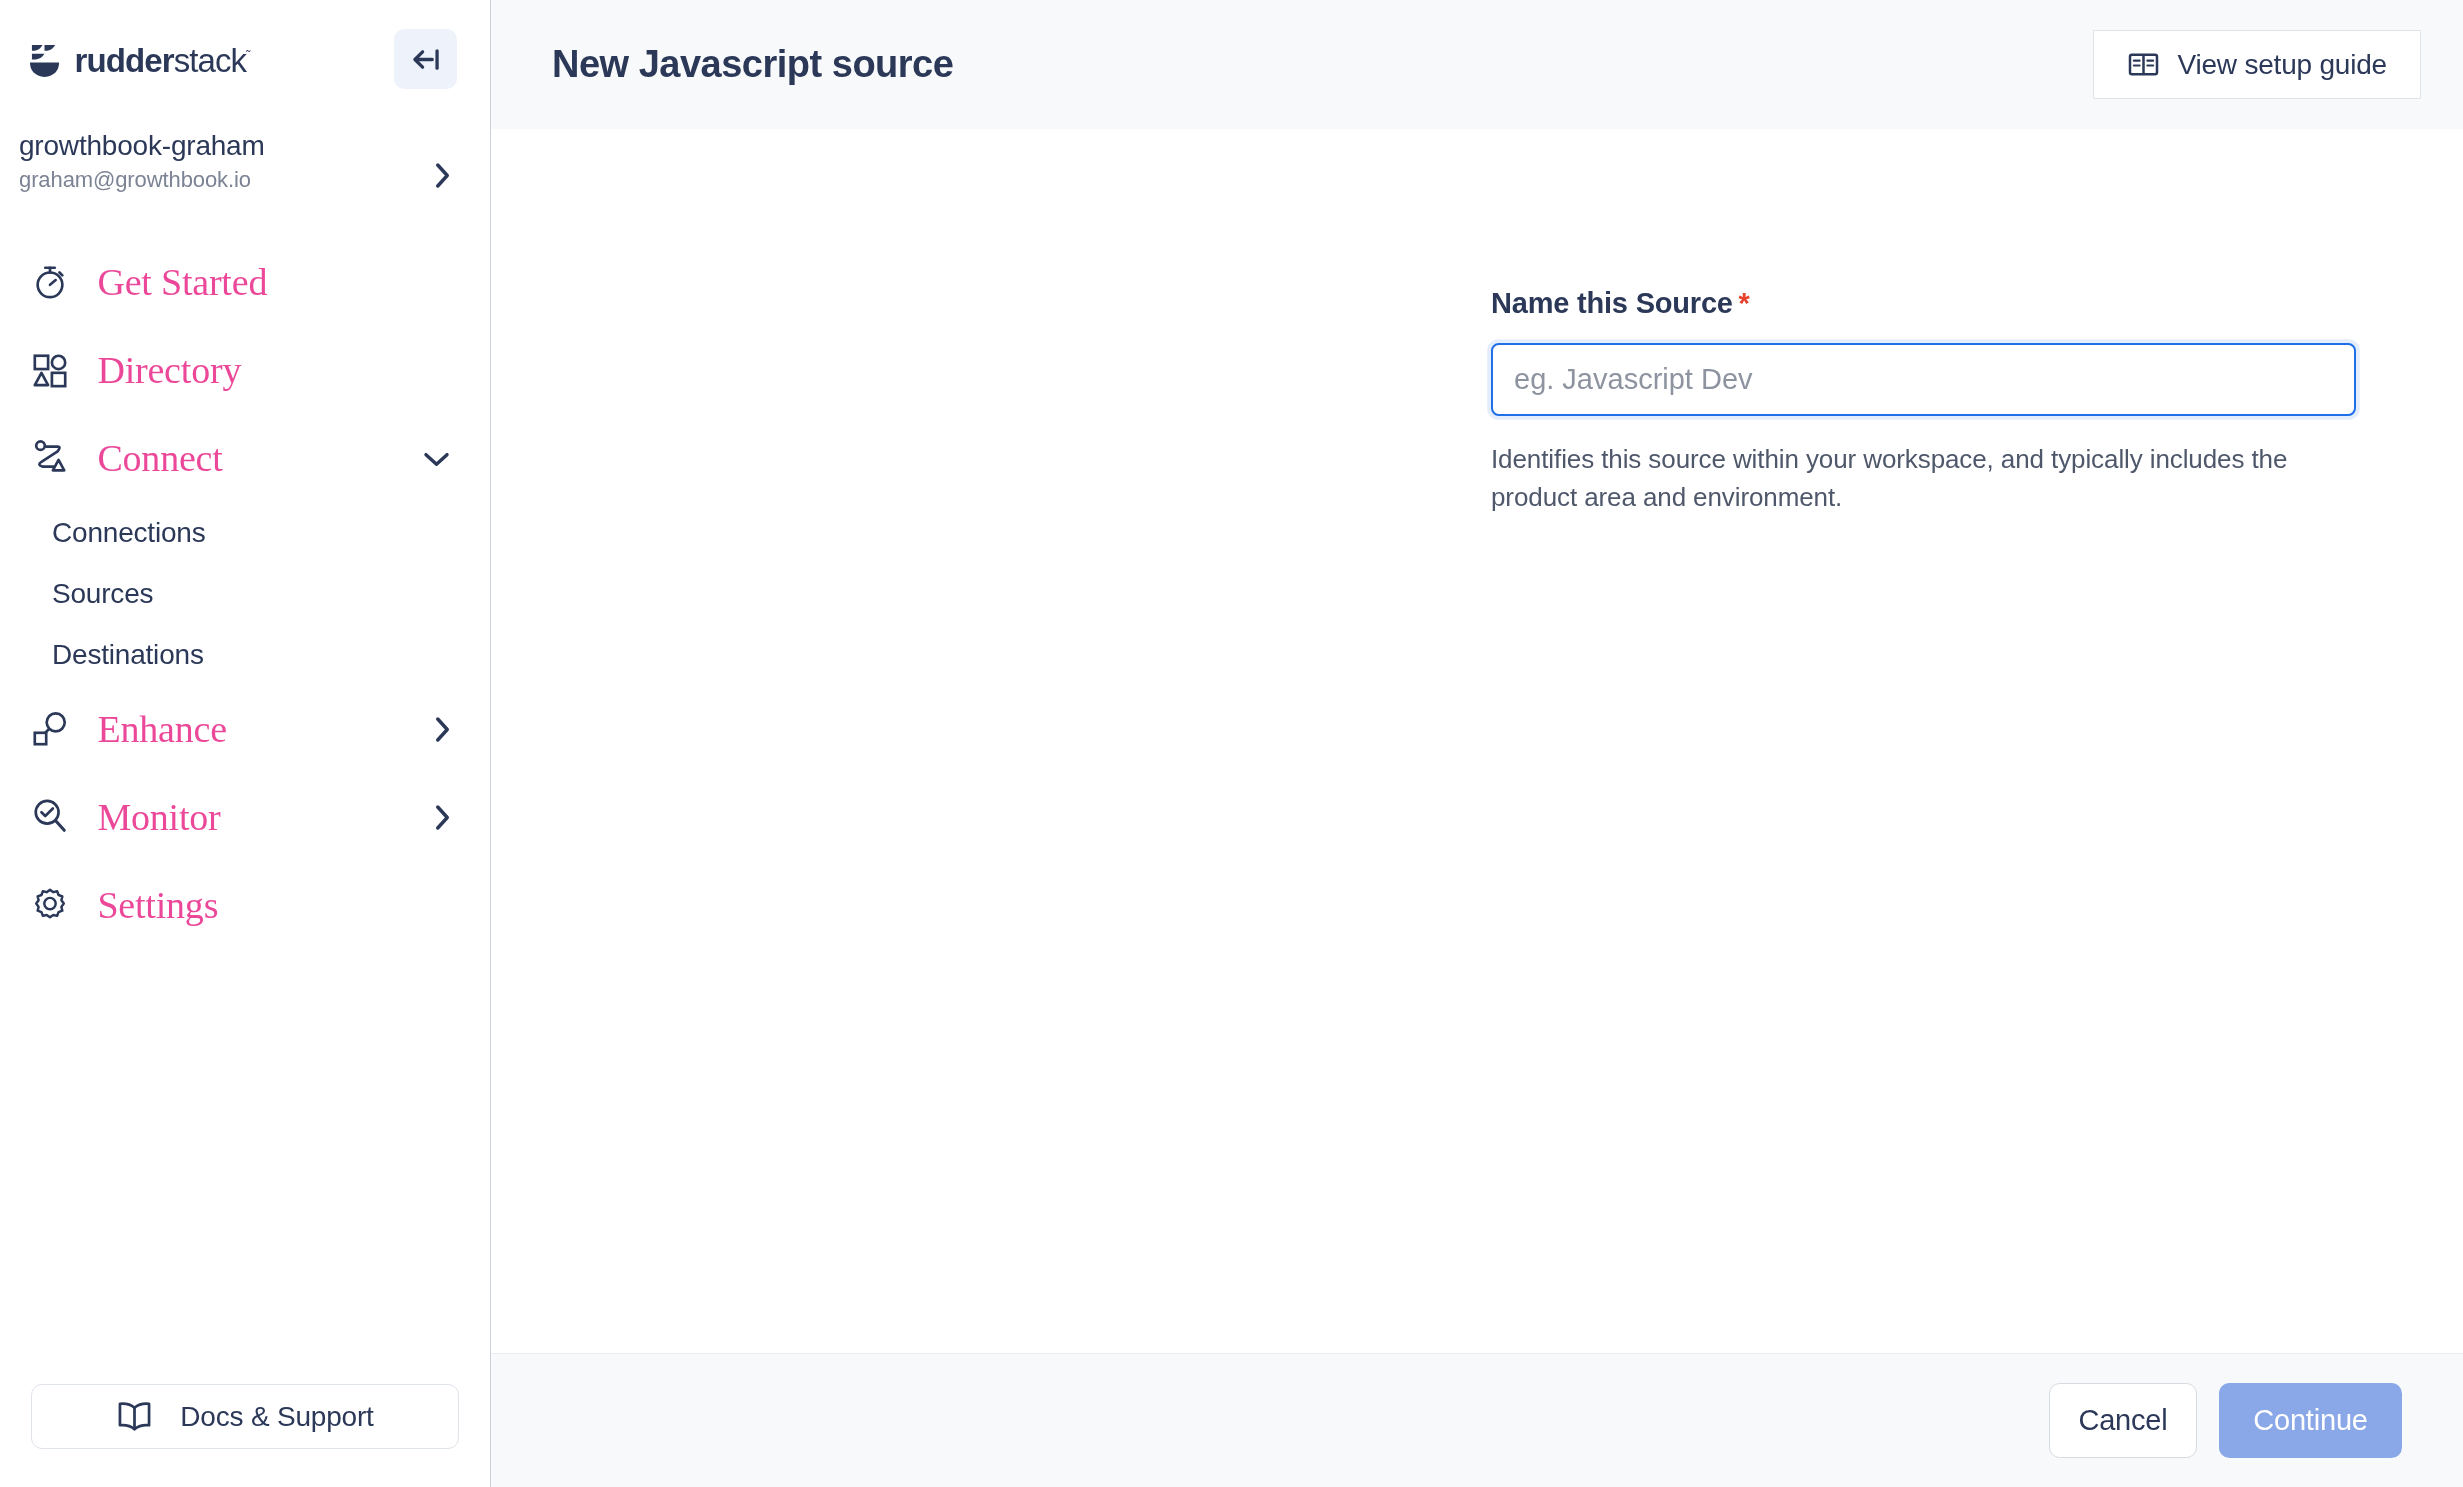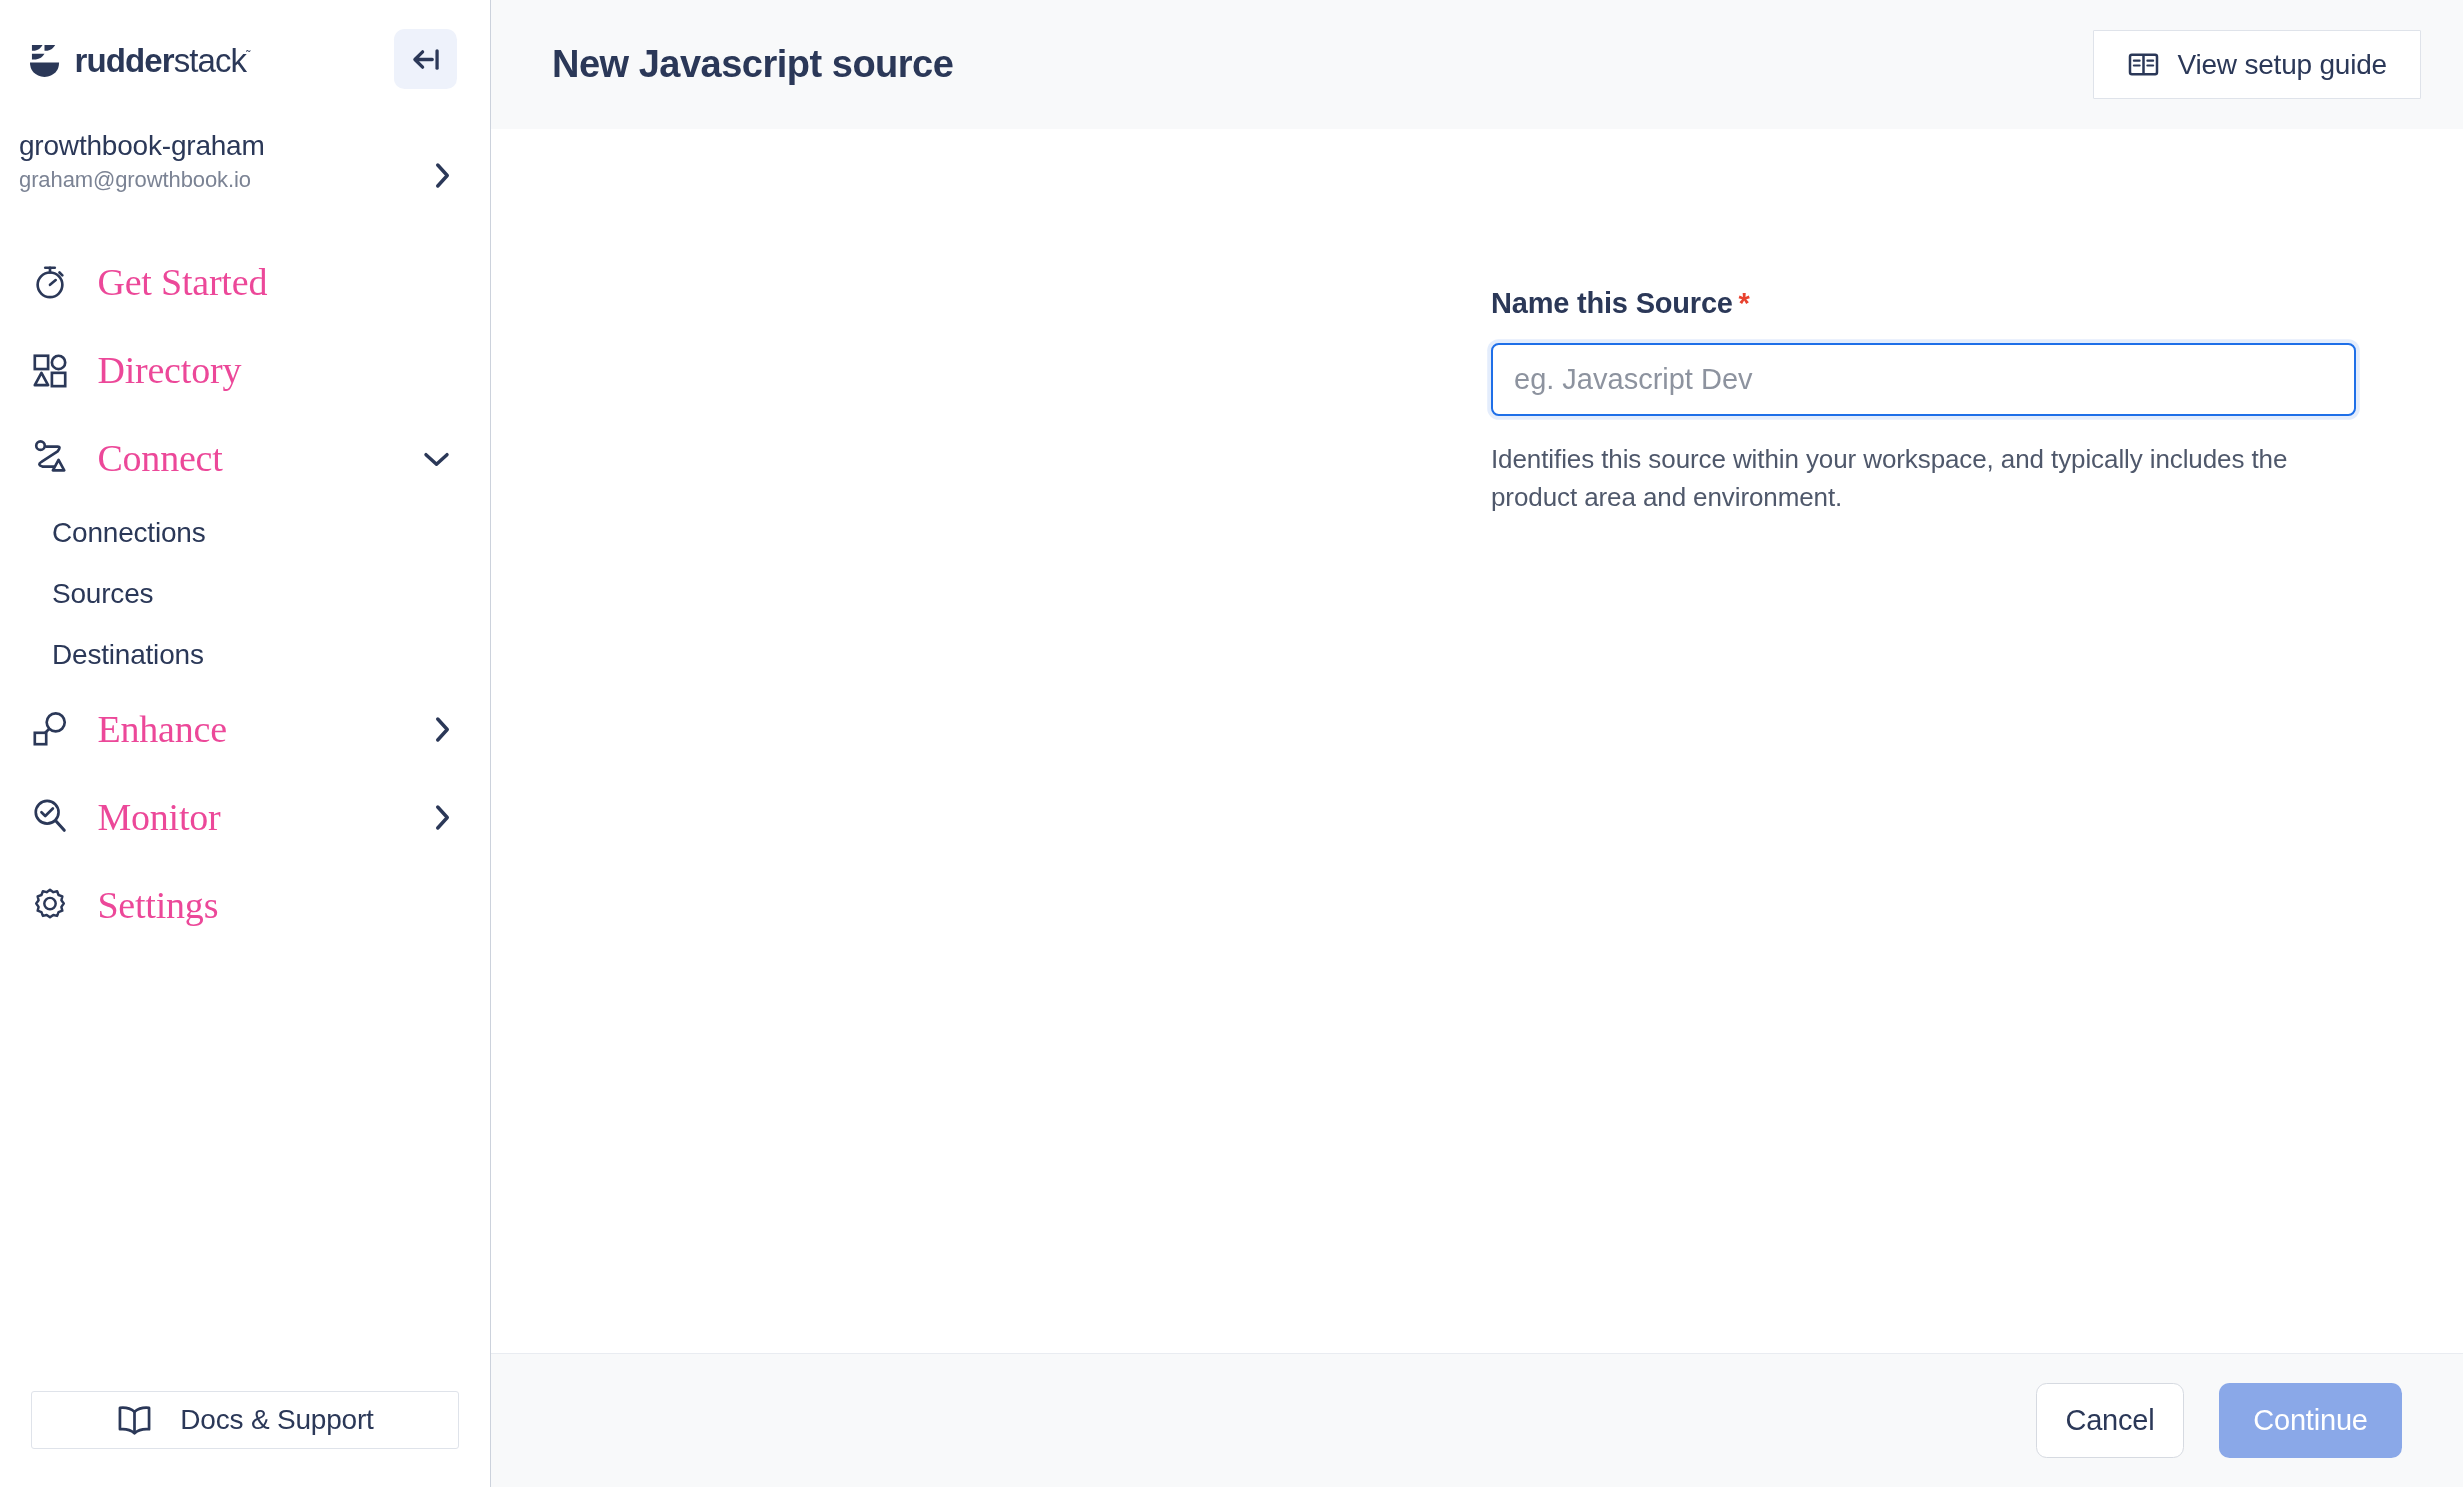--- a/index.html
+++ b/index.html
@@ -137,23 +137,23 @@
   .nav-sub-label {
     font-size: 28px;
     color: #2b3858;
     letter-spacing: -0.2px;
   }
 
   .sidebar-spacer { flex: 1 1 auto; }
 
   .docs-btn {
     margin: 0 31px 38px 31px;
-    height: 58px;
+    height: 65px;
     border: 1.9px solid #dfe3ea;
-    border-radius: 3px;
+    border-radius: 11px;
     background: #ffffff;
     display: flex;
     align-items: center;
     justify-content: center;
     gap: 27px;
     cursor: pointer;
   }
   .docs-label {
     font-size: 28px;
     color: #2b3858;
@@ -259,21 +259,21 @@
   }
 
   .footer {
     height: 134px;
     flex: 0 0 134px;
     background: #f8f9fa;
     border-top: 1.9px solid #e9ecf1;
     display: flex;
     align-items: center;
     justify-content: flex-end;
-    gap: 35px;
+    gap: 22px;
     padding-right: 61px;
   }
   .btn-cancel {
     width: 148px;
     height: 75px;
     background: #ffffff;
     border: 1.9px solid #d6dae1;
     border-radius: 10.6px;
     font-size: 29px;
     color: #2b3858;

